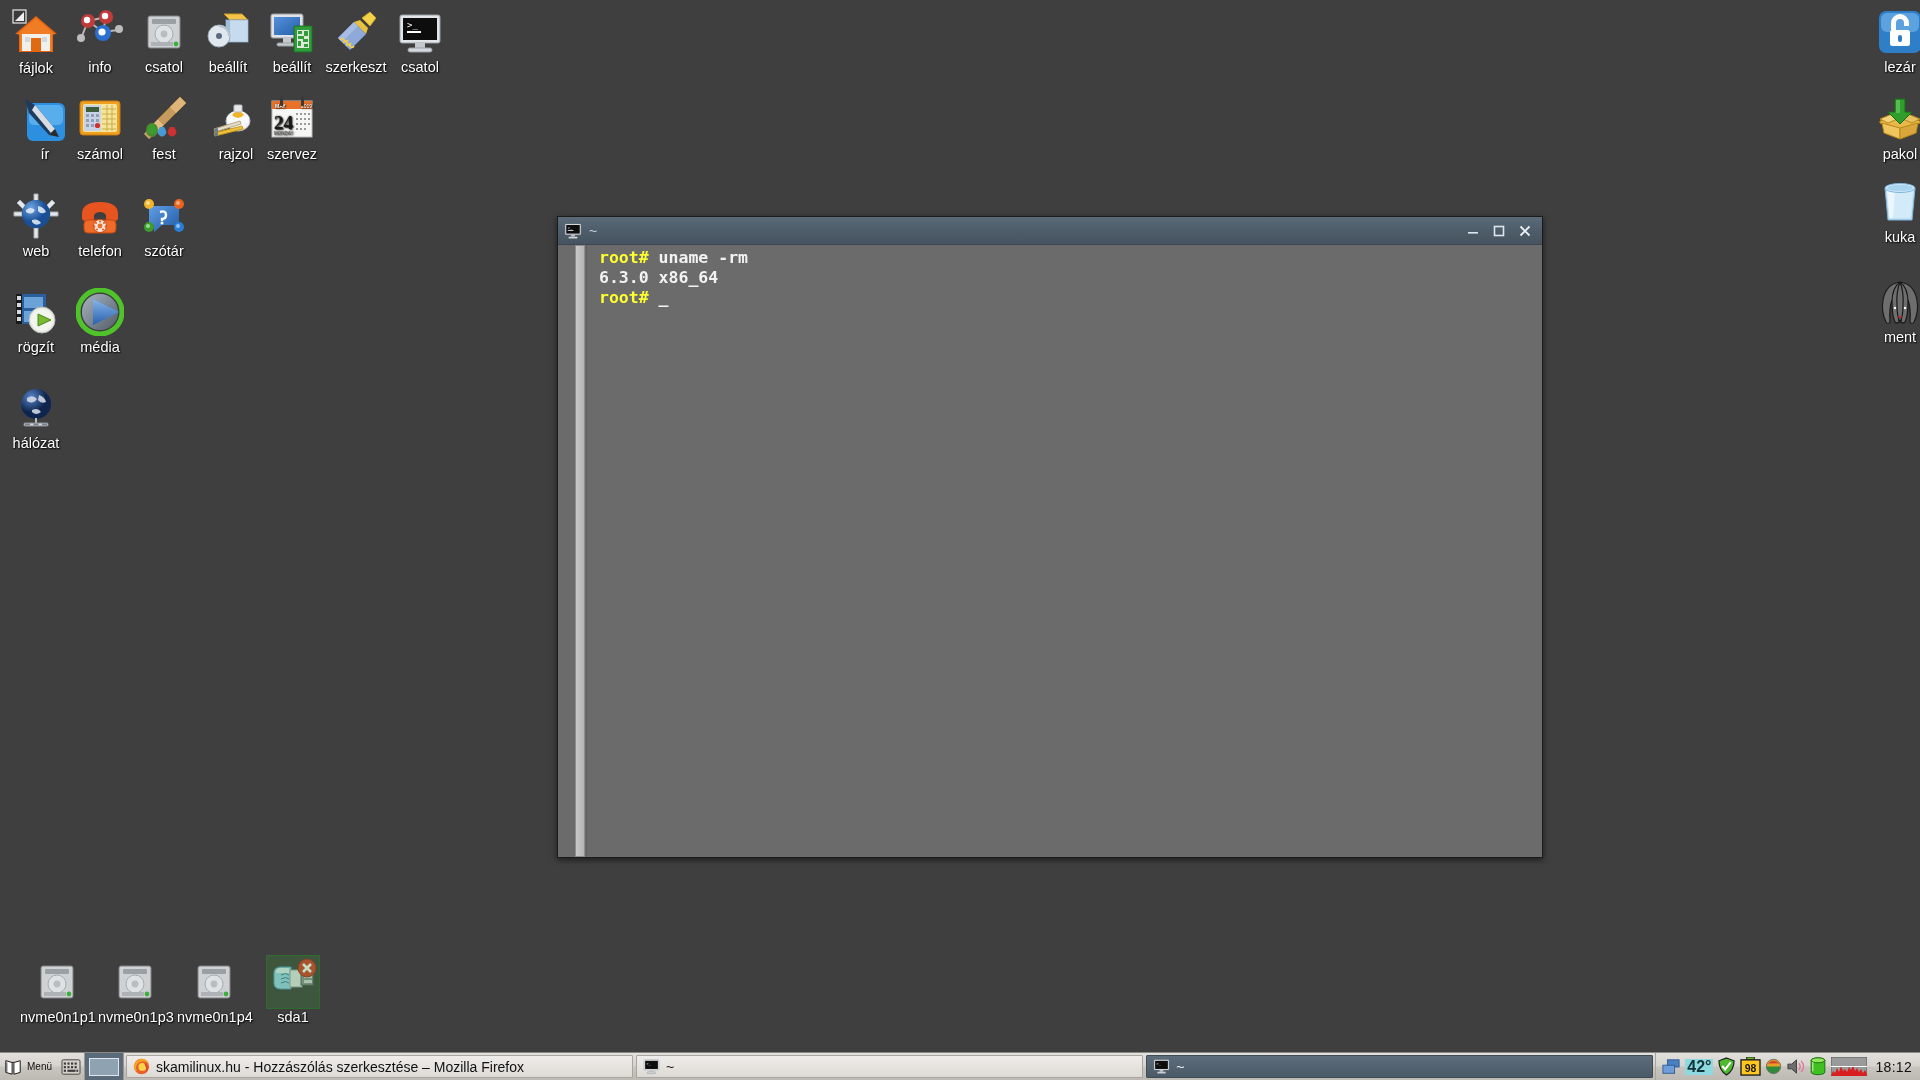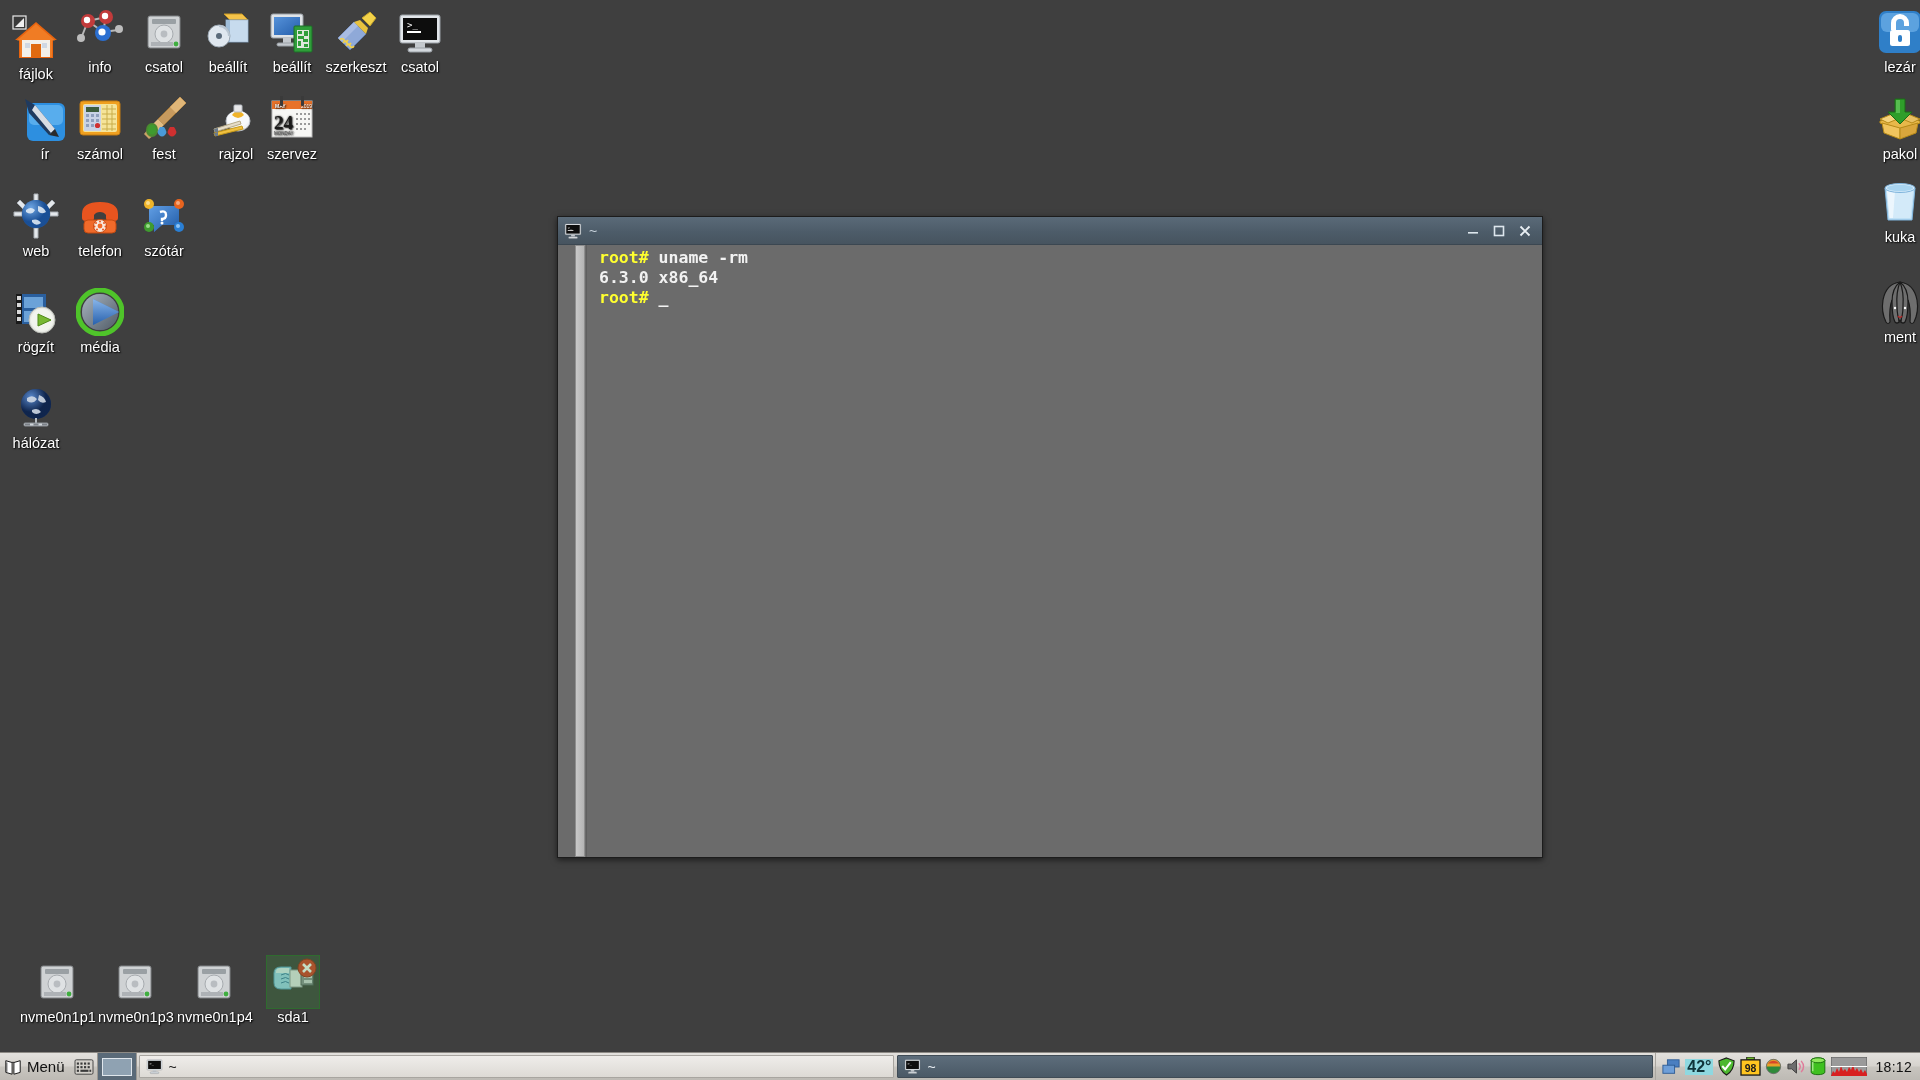--- a/index.html
+++ b/index.html
@@ -113,21 +113,21 @@
     border-top: 1px solid #8d8a85;
     display: flex; align-items: stretch;
     font-size: 14px; color: #111;
     user-select: none;
   }
   #menu-button {
     display: flex; align-items: center; gap: 5px;
     padding: 0 6px 0 4px;
     height: 100%;
   }
-  #menu-button .m-label { font-size: 15px; }
+  #menu-button .m-label { font-size: 10px; }
 
   #show-desktop { display: flex; align-items: center; padding: 0 3px; }
 
   #pager {
     display: flex; align-items: center;
     background: #5a6a78;
     padding: 2px 4px;
     margin: 0;
     border-left: 1px solid #9b9892;
     border-right: 1px solid #9b9892;
@@ -181,21 +181,21 @@
     padding: 1px 2px;
     line-height: 14px;
     font-family: "Liberation Sans", sans-serif;
   }
 </style>
 </head>
 <body>
 
 <div id="desktop-surface"></div>
 
-<div class="desktop-icon" style="left:4px;top:15px">
+<div class="desktop-icon" style="left:4px;top:9px">
   <div class="glyph">
     <svg width="48" height="48" viewBox="0 0 48 48">
       <rect x="1" y="1" width="13" height="13" fill="#3a3a3a" stroke="#e8e8e8" stroke-width="1.2"></rect>
       <path d="M3 12 L12 3 L12 12 Z" fill="#f0f0f0"></path>
       <path d="M24 7 L45 25 L41 25 L41 43 L7 43 L7 25 L3 25 Z" fill="#e8640f"></path>
       <path d="M24 9 L43 25.5 L40 25.5 L40 42 L8 42 L8 25.5 L5 25.5 Z" fill="#f07c24"></path>
       <rect x="10" y="25" width="28" height="17" fill="#f2f0ea"></rect>
       <rect x="19" y="29" width="10" height="13" fill="#e06a10"></rect>
       <rect x="13" y="28" width="5" height="5" fill="#cfd8e3"></rect>
       <rect x="30" y="28" width="5" height="5" fill="#cfd8e3"></rect>
@@ -754,20 +754,31 @@
     </span>
   </div>
 
   <div id="pager">
     <div class="page"></div>
   </div>
 
   <div id="task-list">
     <div class="task-btn flex1">
       <span class="t-ico">
+        <svg width="17" height="17" viewBox="0 0 20 20">
+          <circle cx="10" cy="10" r="9" fill="#e8622a"></circle>
+          <path d="M10 1 a9 9 0 0 1 8.6 6.4 q-3 -4 -8 -3.4 q-5 .6 -6.6 5 q-1.4 4 1.6 7 q-4 -1.4 -4.4 -6 Q1.6 3.4 10 1 Z" fill="#f5a623"></path>
+          <circle cx="11" cy="10.5" r="4.6" fill="#fbd44a"></circle>
+          <path d="M13 6 q4 1.4 4.4 5.4 q.4 4.6 -4 6.6 q3.4 -3.6 1.6 -7.4 q-1.2 -3 -2 -4.6 Z" fill="#d7452a"></path>
+        </svg>
+      </span>
+      <span>skamilinux.hu - Hozzászólás szerkesztése – Mozilla Firefox</span>
+    </div>
+    <div class="task-btn flex1">
+      <span class="t-ico">
         <svg width="17" height="17" viewBox="0 0 48 48">
           <rect x="3" y="5" width="42" height="29" rx="2" fill="#e2e6ea" stroke="#7e8489"></rect>
           <rect x="6" y="8" width="36" height="23" fill="#0d0d0d"></rect>
           <text x="10" y="19" font-family="monospace" font-size="10" fill="#ffffff">&gt;_</text>
           <rect x="19" y="34" width="10" height="5" fill="#c4c9ce"></rect>
           <rect x="12" y="39" width="24" height="5" rx="2" fill="#d4d9de" stroke="#7e8489"></rect>
         </svg>
       </span>
       <span>~</span>
     </div>

